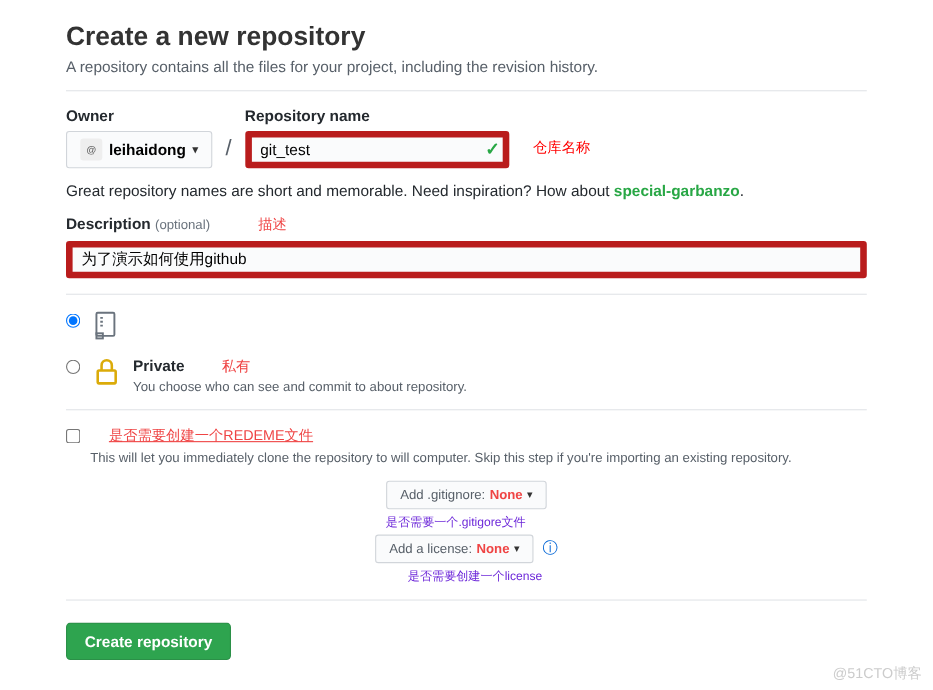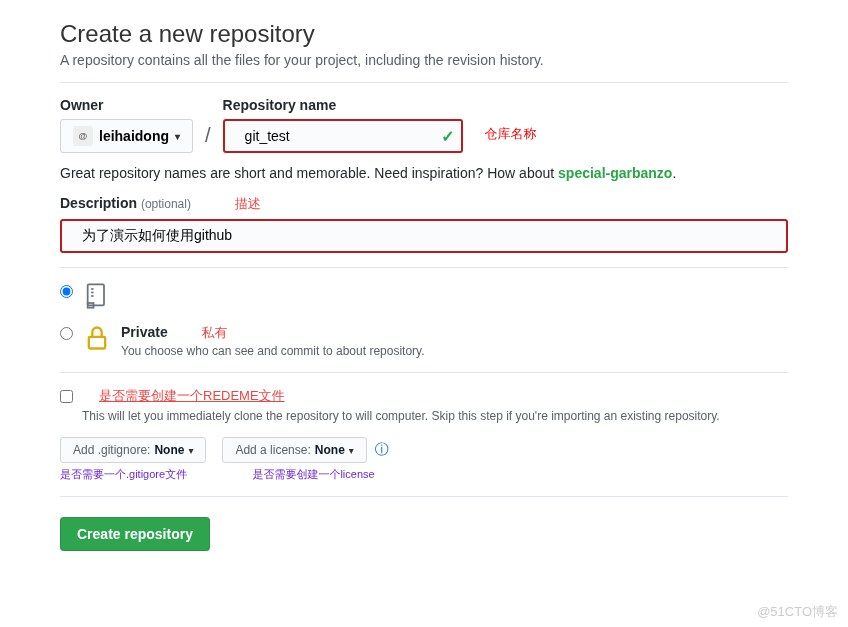--- a/index.html
+++ b/index.html
@@ -6,21 +6,21 @@
     body {
       font-family: -apple-system, BlinkMacSystemFont, "Segoe UI", Helvetica, Arial, sans-serif;
       color: #24292e;
       background: #fff;
       width: 848px;
       padding: 20px 60px;
       font-size: 14px;
     }
     h1 {
       font-size: 24px;
-      font-weight: 400;
+      font-weight: 700;
       color: #333;
       margin-bottom: 4px;
     }
     .subhead {
       color: #586069;
       font-size: 14px;
       margin-bottom: 8px;
     }
     hr {
       border: none;
@@ -68,22 +68,22 @@
       color: #333;
     }
     .slash {
       font-size: 20px;
       color: #586069;
       padding: 0 4px;
       align-self: flex-end;
       margin-bottom: 6px;
     }
     .text-input {
-      padding: 6px 20px;
-      border: 2px solid #b91c1c;
+      padding: 6px 8px;
+      border: 6px solid #b91c1c;
       border-radius: 3px;
       font-size: 14px;
       background: #fafbfc;
       height: 34px;
     }
     .repo-name-wrap {
       position: relative;
       display: inline-block;
     }
     .repo-name-wrap .text-input { width: 240px; padding-right: 30px; }
@@ -131,36 +131,37 @@
       display: flex;
       align-items: center;
       gap: 8px;
       margin-top: 4px;
     }
     .init-label { font-weight: 600; font-size: 14px; }
     .init-sub { color: #586069; font-size: 12px; margin-top: 4px; margin-left: 22px; }
     .btn-row {
       display: flex;
       align-items: center;
-      gap: 16px;
+      gap: 4px;
       margin-top: 14px;
+      flex-direction: column;
     }
     .select-btn {
       display: inline-flex;
       align-items: center;
       gap: 4px;
       padding: 5px 12px;
       background: #fafbfc;
       border: 1px solid #d1d5da;
       border-radius: 3px;
       font-size: 12px;
       cursor: pointer;
       color: #586069;
     }
-    .select-btn b { color: #0f172a; }
+    .select-btn b { color: #ef4444; }
     .info-icon {
       color: #0366d6;
       font-size: 14px;
       cursor: pointer;
     }
     .annot-below {
       color: #6d28d9;
       font-size: 11px;
       margin-top: 4px;
     }

